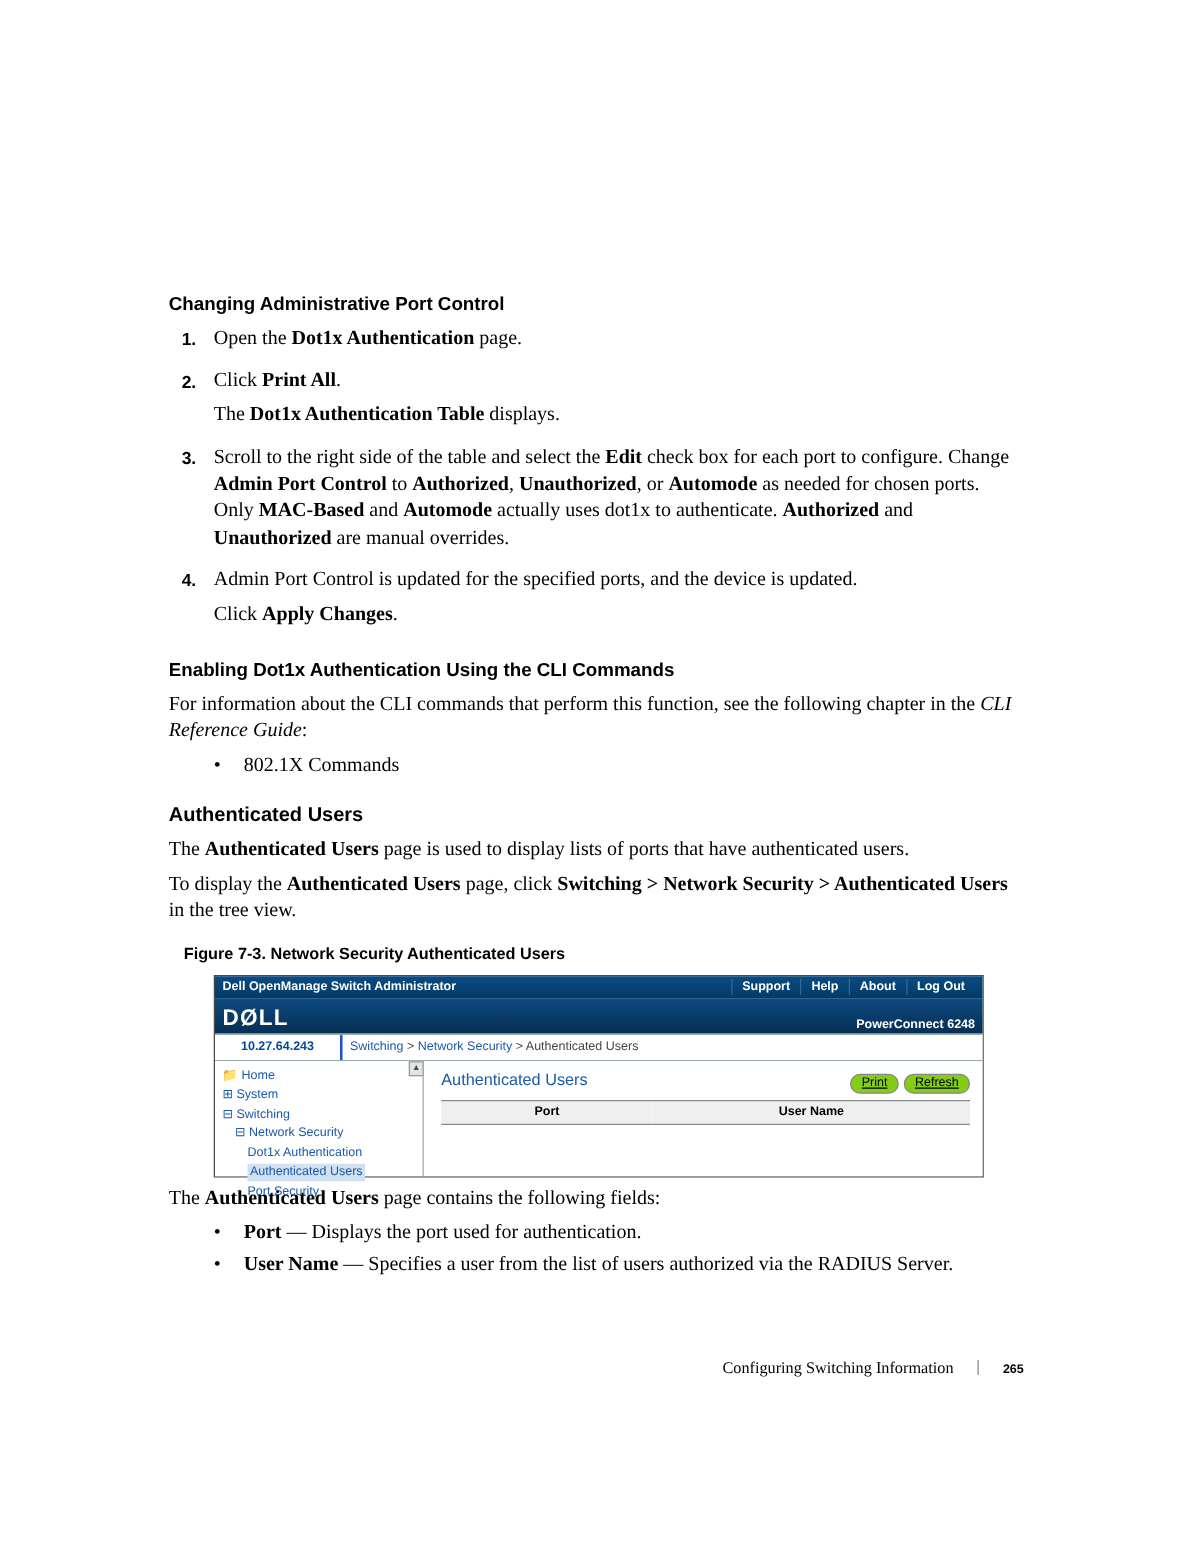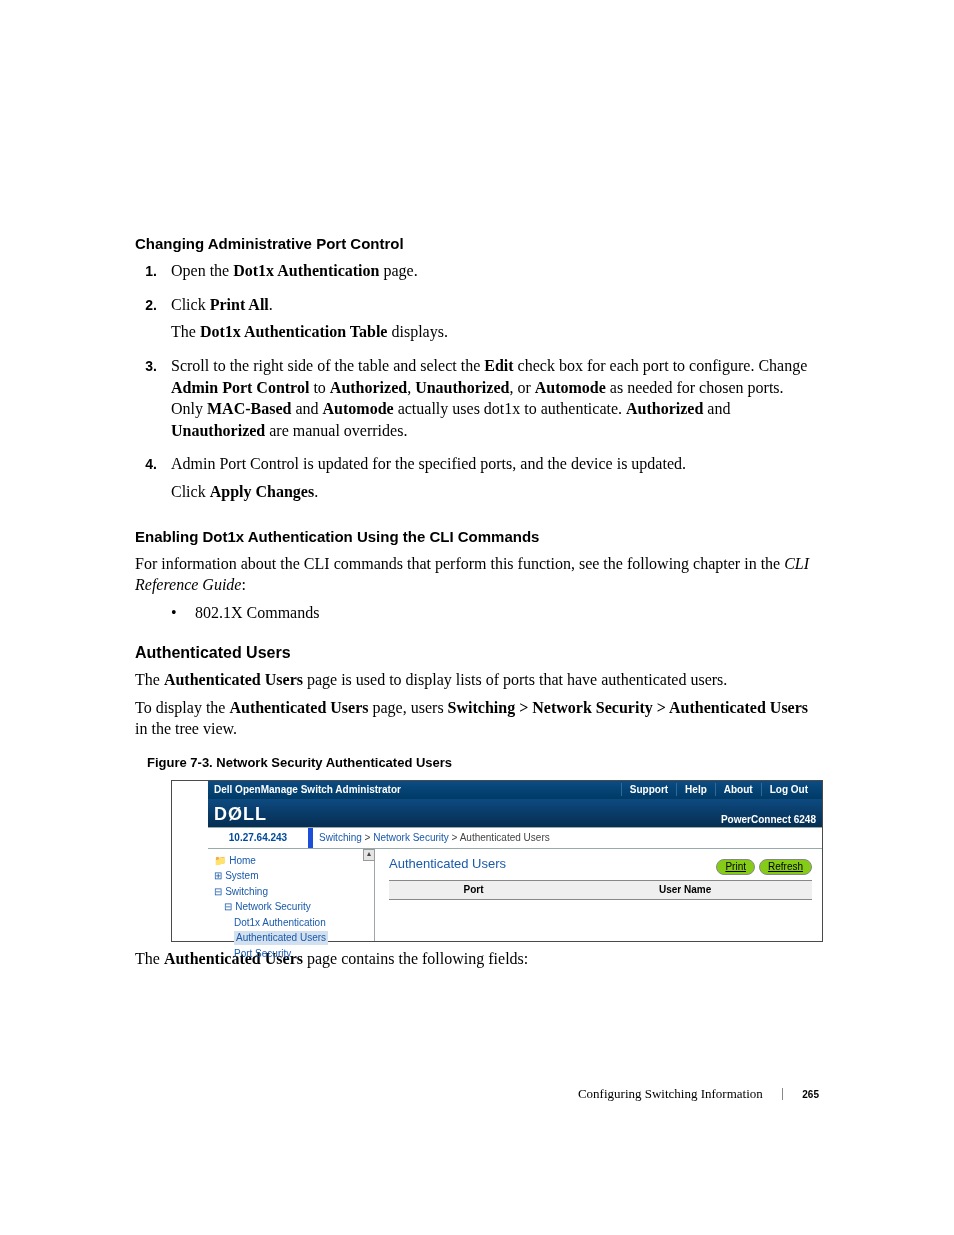--- a/index.html
+++ b/index.html
@@ -89,21 +89,20 @@
 
   
   .shot {
     width: 614px;
     margin: 0 0 4px 36px;
     border: 1px solid #4a4a4a;
     font-family: Tahoma, Arial, sans-serif;
     font-size: 10px;
     color: #000;
     background: #fff;
-    padding-left: 36px;
   }
   .shot .topbar {
     display: flex;
     align-items: center;
     background: #003a66;
     background: linear-gradient(#0b4c83, #003a66);
     color: #fff;
     height: 18px;
     padding: 0 6px;
     font-size: 10px;
@@ -146,21 +145,21 @@
     border-bottom: 1px solid #9aa;
     background: #fff;
     font-size: 10px;
   }
   .shot .crumbrow .ip {
     width: 100px;
     text-align: center;
     color: #004a9a;
     font-weight: bold;
     padding-top: 3px;
-    border-right: 5px solid #1d4ed8;
+    border-right: 2px solid #1d4ed8;
   }
   .shot .crumbrow .crumbs {
     flex: 1;
     padding: 3px 6px 0 6px;
     color: #444;
   }
   .shot .crumbrow .crumbs .lnk { color: #1a5aaa; }
   .shot .main {
     display: flex;
     height: 92px;
@@ -305,21 +304,21 @@
   </p>
   <ul class="bullets">
     <li>802.1X Commands</li>
   </ul>
 
   <div class="sans-bold section-head">Authenticated Users</div>
   <p class="para">
     <span>The </span><b>Authenticated Users</b><span> page is used to display lists of ports that have authenticated users.</span>
   </p>
   <p class="para">
-    <span>To display the </span><b>Authenticated Users</b><span> page, users </span><b>Switching &gt; Network Security &gt; Authenticated Users</b><span> in the tree view.</span>
+    <span>To display the </span><b>Authenticated Users</b><span> page, click </span><b>Switching &gt; Network Security &gt; Authenticated Users</b><span> in the tree view.</span>
   </p>
 
   <div class="fig-caption">Figure 7-3.    Network Security Authenticated Users</div>
 
   <div class="shot">
     <div class="topbar">
       <div class="title">Dell OpenManage Switch Administrator</div>
       <div class="navlink">Support</div>
       <div class="navlink">Help</div>
       <div class="navlink">About</div>
@@ -363,20 +362,24 @@
           </tr>
         </tbody>
           </table>
       </div>
     </div>
   </div>
 
   <p class="para">
     <span>The </span><b>Authenticated Users</b><span> page contains the following fields:</span>
   </p>
+  <ul class="bullets">
+    <li><b>Port</b><span> — Displays the port used for authentication.</span></li>
+    <li><b>User Name</b><span> — Specifies a user from the list of users authorized via the RADIUS Server.</span></li>
+  </ul>
 
   <div class="footer">
     <span>Configuring Switching Information</span>
     <span class="sep"></span>
     <span class="pnum">265</span>
   </div>
 
 </div>
 
 </body></html>

